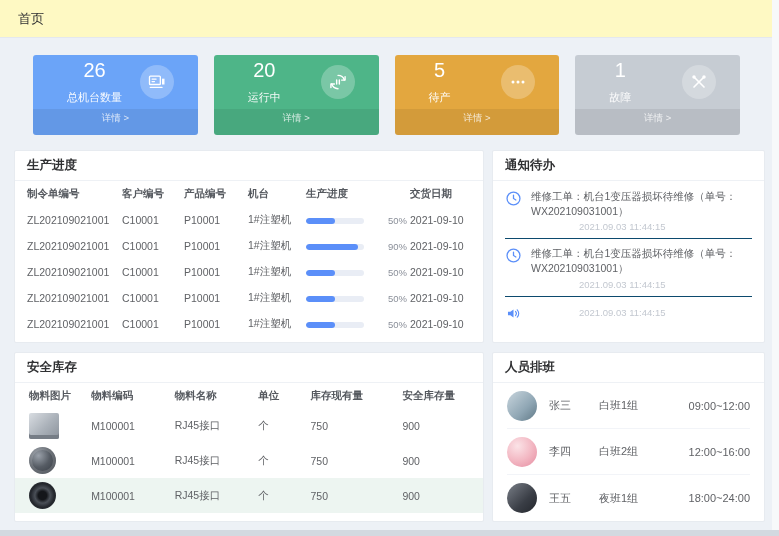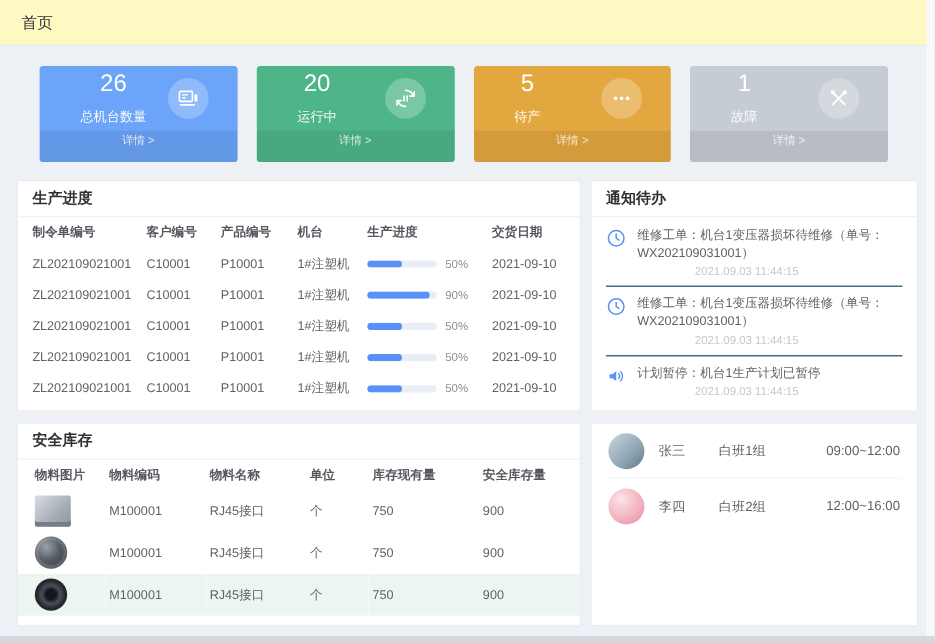--- a/index.html
+++ b/index.html
@@ -36,21 +36,21 @@
   td { font-size:10.5px; color:#606266; text-align:left; white-space:nowrap; overflow:hidden; }
   .prod-table th, .prod-table td { padding:6px 3px; }
   .prod-table th:first-child, .prod-table td:first-child { padding-left:12px; }
   .inv-table th { padding:6px 3px; }
   .inv-table td { padding:4px 3px; }
   .inv-table th:first-child, .inv-table td:first-child { padding-left:14px; }
   .inv-table tbody tr:nth-child(3) { background:#edf5f1; }
 
   .bar { display:inline-block; vertical-align:middle; width:58px; height:6px; border-radius:3px; background:#e9edf5; overflow:hidden; }
   .bar i { display:block; height:100%; border-radius:3px; }
-  .pct { font-size:9.5px; color:#8a8f99; margin-left:7px; vertical-align:middle; }
+  .pct { font-size:9.5px; color:#8a8f99; margin-left:24px; vertical-align:middle; }
 
   
   .thumb { width:30px; height:26px; border-radius:2px; }
   .thumb.t1 { background:linear-gradient(135deg,#d9dde2 0%,#aab1b9 55%,#8b929b 100%); box-shadow:inset 0 -4px 0 #767d86; }
   .thumb.t2 { width:27px; height:27px; border-radius:50%; background:radial-gradient(circle at 35% 32%,#9aa1aa 0%,#565c64 45%,#2f343b 100%); box-shadow:inset 0 0 0 3px rgba(255,255,255,.15); }
   .thumb.t3 { width:27px; height:27px; border-radius:50%; background:radial-gradient(circle,#14161a 22%,#4a4f57 40%,#23262c 62%,#3a3f46 100%); }
 
   
   .notice-list { padding:1px 12px 0 12px; }
   .notice { display:flex; gap:8px; padding:7px 0 6px 0; border-bottom:1px solid #0c4a6e; }
@@ -257,21 +257,20 @@
 
       <div class="notice">
         <span class="notice-icon">
           <svg viewBox="0 0 20 20" width="17" height="17">
               <path d="M3.5 8v4h2.8l3.7 2.8V5.2L6.3 8H3.5z" fill="#5b8ff9"></path>
               <path d="M12.4 7.6a3.6 3.6 0 0 1 0 4.8" stroke="#5b8ff9" fill="none" stroke-width="1.3" stroke-linecap="round"></path>
               <path d="M14.4 5.6a6.4 6.4 0 0 1 0 8.8" stroke="#5b8ff9" fill="none" stroke-width="1.3" stroke-linecap="round"></path>
             </svg>
         </span>
         <div>
-          <div class="notice-text">计划暂停：机台1生产计划已暂停</div>
           <div class="notice-time">2021.09.03 11:44:15</div>
         </div>
       </div>
 
     </div>
   </div>
 
   <div class="panel" id="panel-inventory">
     <div class="panel-title">安全库存</div>
     <table class="inv-table">
@@ -322,36 +321,43 @@
           <td>RJ45接口</td>
           <td>个</td>
           <td>750</td>
           <td>900</td>
         </tr>
       </tbody>
     </table>
   </div>
 
   <div class="panel" id="panel-schedule">
+    <div class="panel-title">人员排班</div>
     <div class="staff-list">
 
       <div class="staff">
         <div class="avatar a1"></div>
         <div class="staff-name">张三</div>
         <div class="staff-shift">白班1组</div>
         <div class="staff-time">09:00~12:00</div>
       </div>
 
       <div class="staff">
         <div class="avatar a2"></div>
         <div class="staff-name">李四</div>
         <div class="staff-shift">白班2组</div>
         <div class="staff-time">12:00~16:00</div>
       </div>
 
+      <div class="staff">
+        <div class="avatar a3"></div>
+        <div class="staff-name">王五</div>
+        <div class="staff-shift">夜班1组</div>
+        <div class="staff-time">18:00~24:00</div>
+      </div>
 
     </div>
   </div>
 
   <div class="right-gutter"></div>
   <div class="bottom-strip"></div>
 
 </div>
 
 </body></html>

